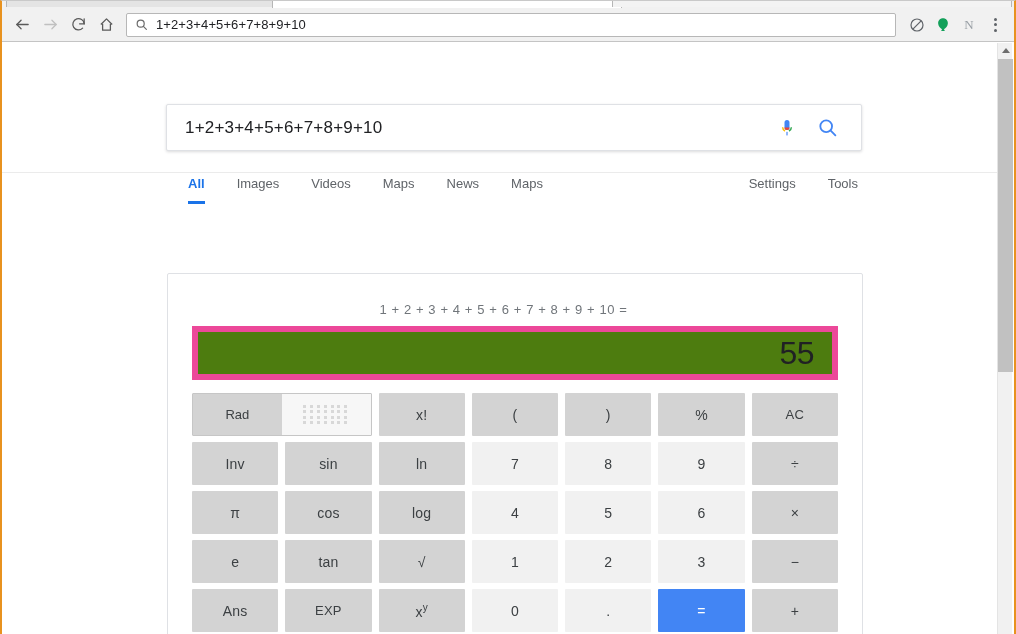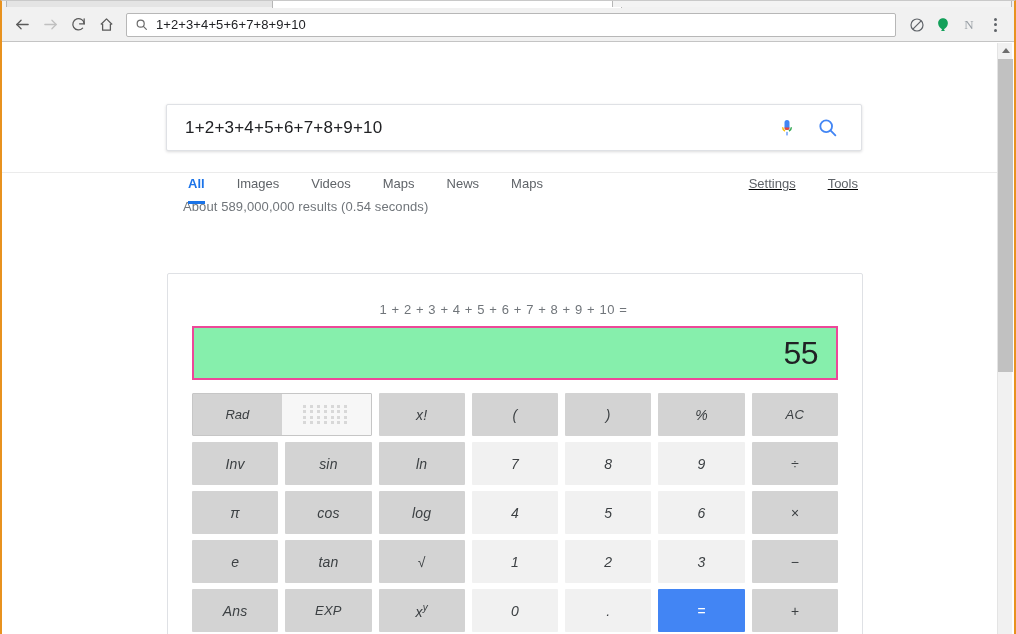--- a/index.html
+++ b/index.html
@@ -132,21 +132,21 @@
     padding: 0 16px 13px 16px;
     position: relative;
     white-space: nowrap;
   }
   .g-tab:first-child { padding-left: 14px; }
   .g-tab.active { color: #1a73e8; font-weight: 700; }
   .g-tab.active::after {
     content:""; position: absolute; left: 14px; right: 16px; bottom: 0;
     height: 3px; background: #1a73e8;
   }
-  .g-right-links { margin-left: auto; display: flex; text-decoration: underline; }
+  .g-right-links { margin-left: auto; display: flex; }
   .g-right-links .g-tab { color:#5f6368; font-weight: 400; }
 
   
   .result-stats {
     margin: 26px 0 0 181px;
     font-size: 13px; color: #70757a;
     letter-spacing: 0.1px;
   }
 
   
@@ -162,43 +162,42 @@
     text-align: center;
     font-size: 13px;
     color: #70757a;
     letter-spacing: 0.6px;
     padding: 28px 23px 0 0;
     height: 52px;
   }
   .calc-output {
     margin: 0 24px;
     height: 54px;
-    border: 2px solid #ec4899;
-    background: #86efac;
+    border: 6px solid #ec4899;
+    background: #4d7c0f;
     display: flex; align-items: center; justify-content: flex-end;
     padding-right: 18px;
   }
   .calc-result {
     font-size: 32px;
     color: #202124;
     font-weight: 400;
     letter-spacing: -0.5px;
     font-family: "Liberation Sans", sans-serif;
   }
   .keypad {
     margin: 13px 24px 0 24px;
     display: flex; flex-direction: column;
     gap: 6px;
   }
   .krow {
     display: grid;
     grid-template-columns: repeat(7, 1fr);
     gap: 7px;
     height: 43px;
-    font-style: italic;
   }
   .key {
     display: flex; align-items: center; justify-content: center;
     font-size: 14px;
     color: #3c4043;
     border: none;
     border-radius: 1px;
     user-select: none;
     letter-spacing: 0.2px;
     font-family: "Liberation Sans", sans-serif;
@@ -357,21 +356,20 @@
           <div class="g-tab">News</div>
           <div class="g-tab">Maps</div>
         </div>
         <div class="g-right-links">
           <div class="g-tab">Settings</div>
           <div class="g-tab">Tools</div>
         </div>
       </div>
     </div>
 
-    <div class="result-stats">About 589,000,000 results (0.54 seconds)</div>
 
     <div class="calc-card">
       <div class="calc-expr">1 + 2 + 3 + 4 + 5 + 6 + 7 + 8 + 9 + 10 =</div>
 
       <div class="calc-output">
         <span class="calc-result">55</span>
       </div>
 
       <div class="keypad">
 

